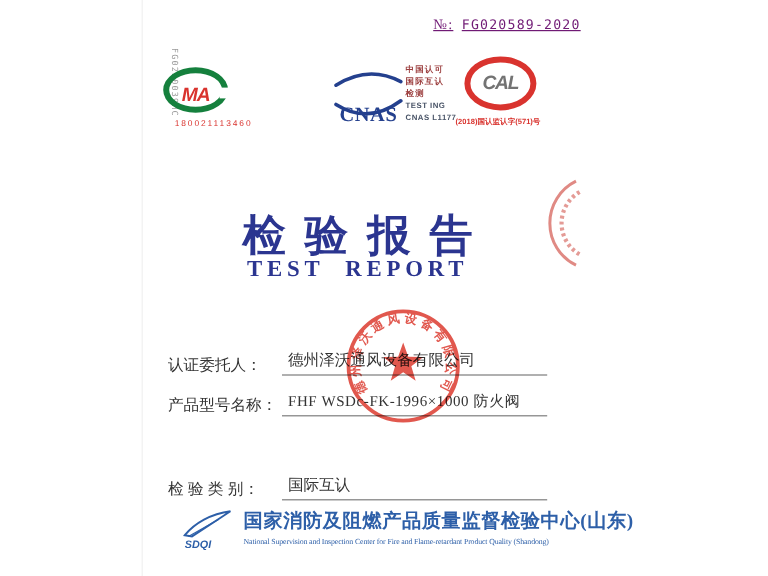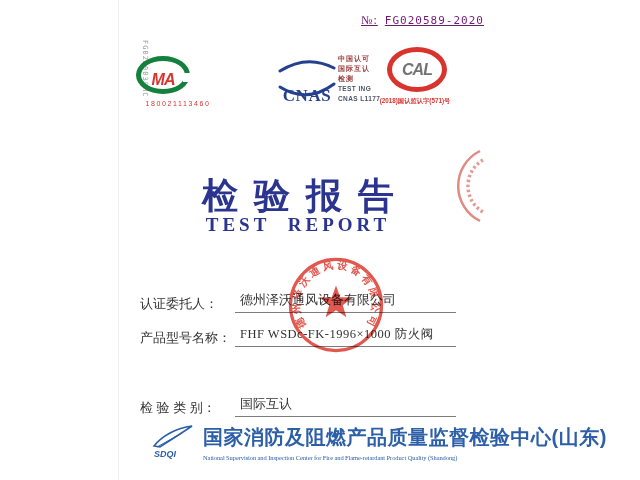--- a/index.html
+++ b/index.html
@@ -65,21 +65,21 @@
   .f-label{width:95px;flex:0 0 95px;white-space:nowrap;}
   .f-value{flex:1;border-bottom:1.5px solid #7d7d7d;padding:0 2px 3px 5px;white-space:nowrap;}
   .row-2 .f-value{font-family:"Liberation Serif",serif;font-size:12.5px;letter-spacing:0.5px;}
 
   
   .seal{position:absolute;left:287px;top:256px;width:98px;height:98px;opacity:0.85;
         mix-blend-mode:multiply;}
 
   
   .footer{position:absolute;left:150px;top:424px;display:flex;align-items:flex-start;gap:7px;}
-  .footer-text .zh{color:#2d5fa8;font-size:20px;font-weight:bold;letter-spacing:0.5px;white-space:nowrap;}
+  .footer-text .zh{color:#2d5fa8;font-size:16px;font-weight:bold;letter-spacing:0.5px;white-space:nowrap;font-family:Liberation Serif, serif;}
   .footer-text .en{color:#2d5fa8;font-family:"Liberation Serif",serif;font-size:6.5px;margin-top:3px;
                    white-space:nowrap;letter-spacing:-0.1px;}
 </style>
 </head>
 <body>
 
 <div class="stage">
   <div class="edge-line"></div>
 
   <div class="report-no">

